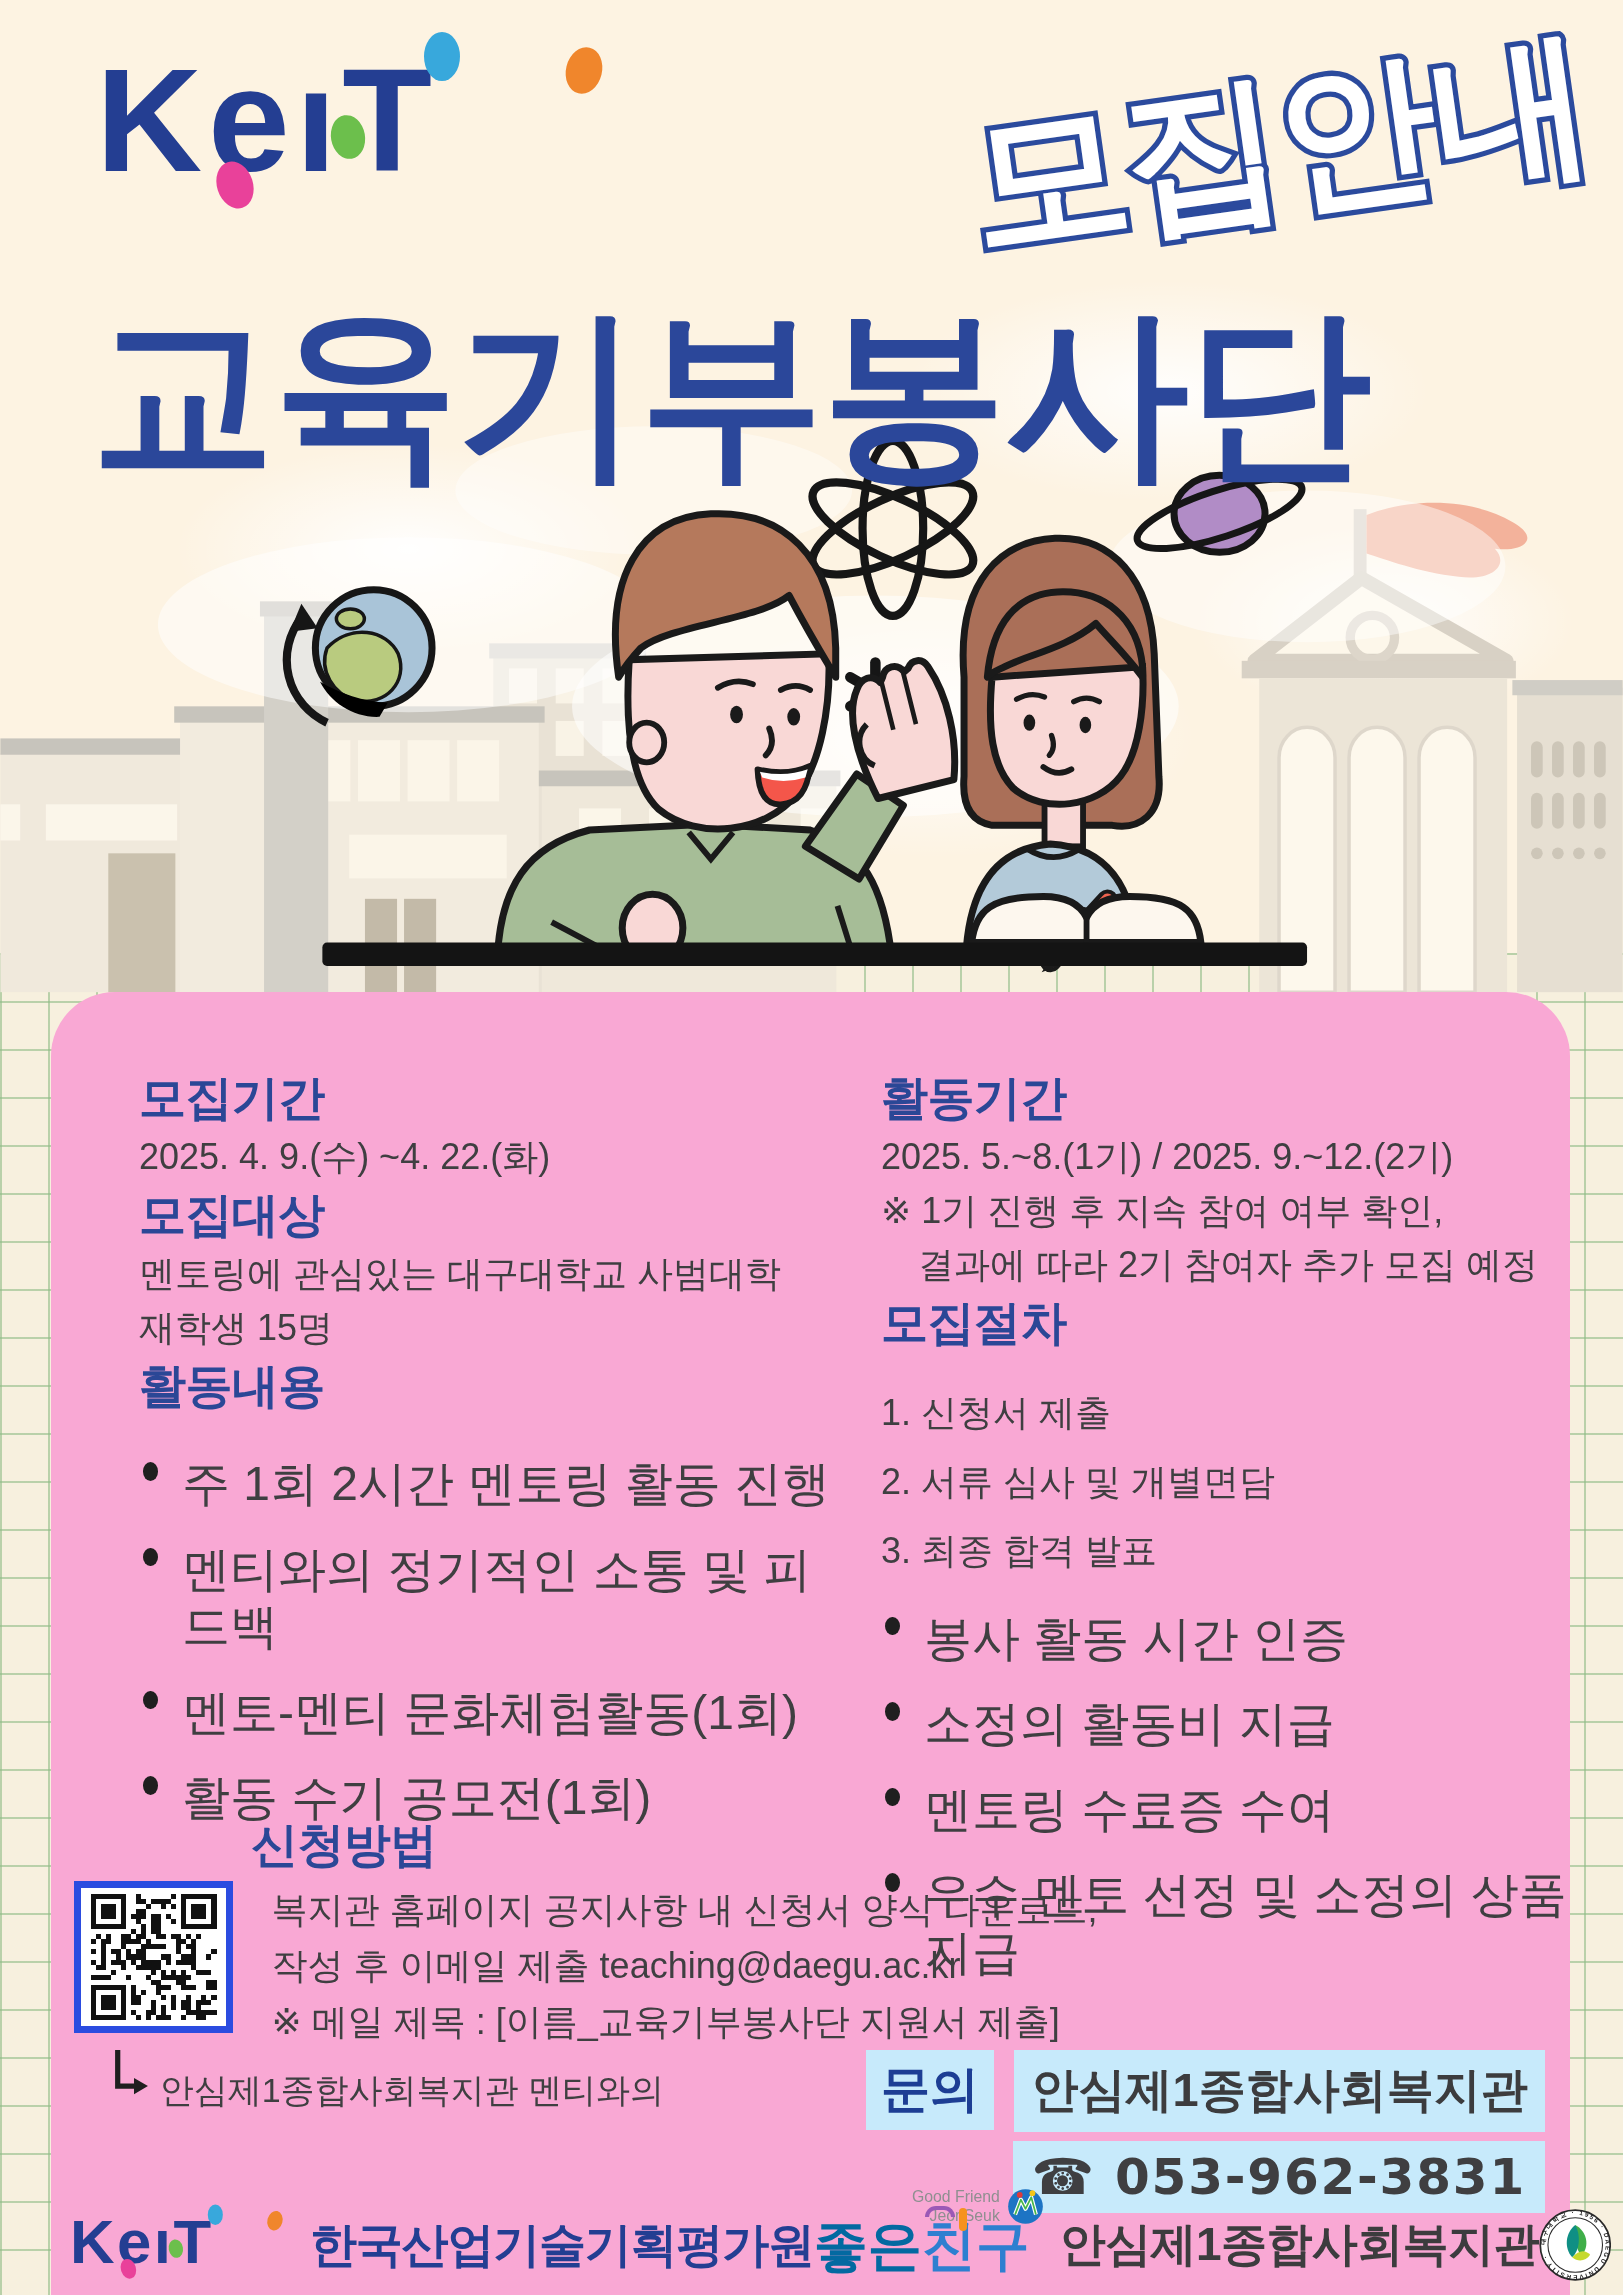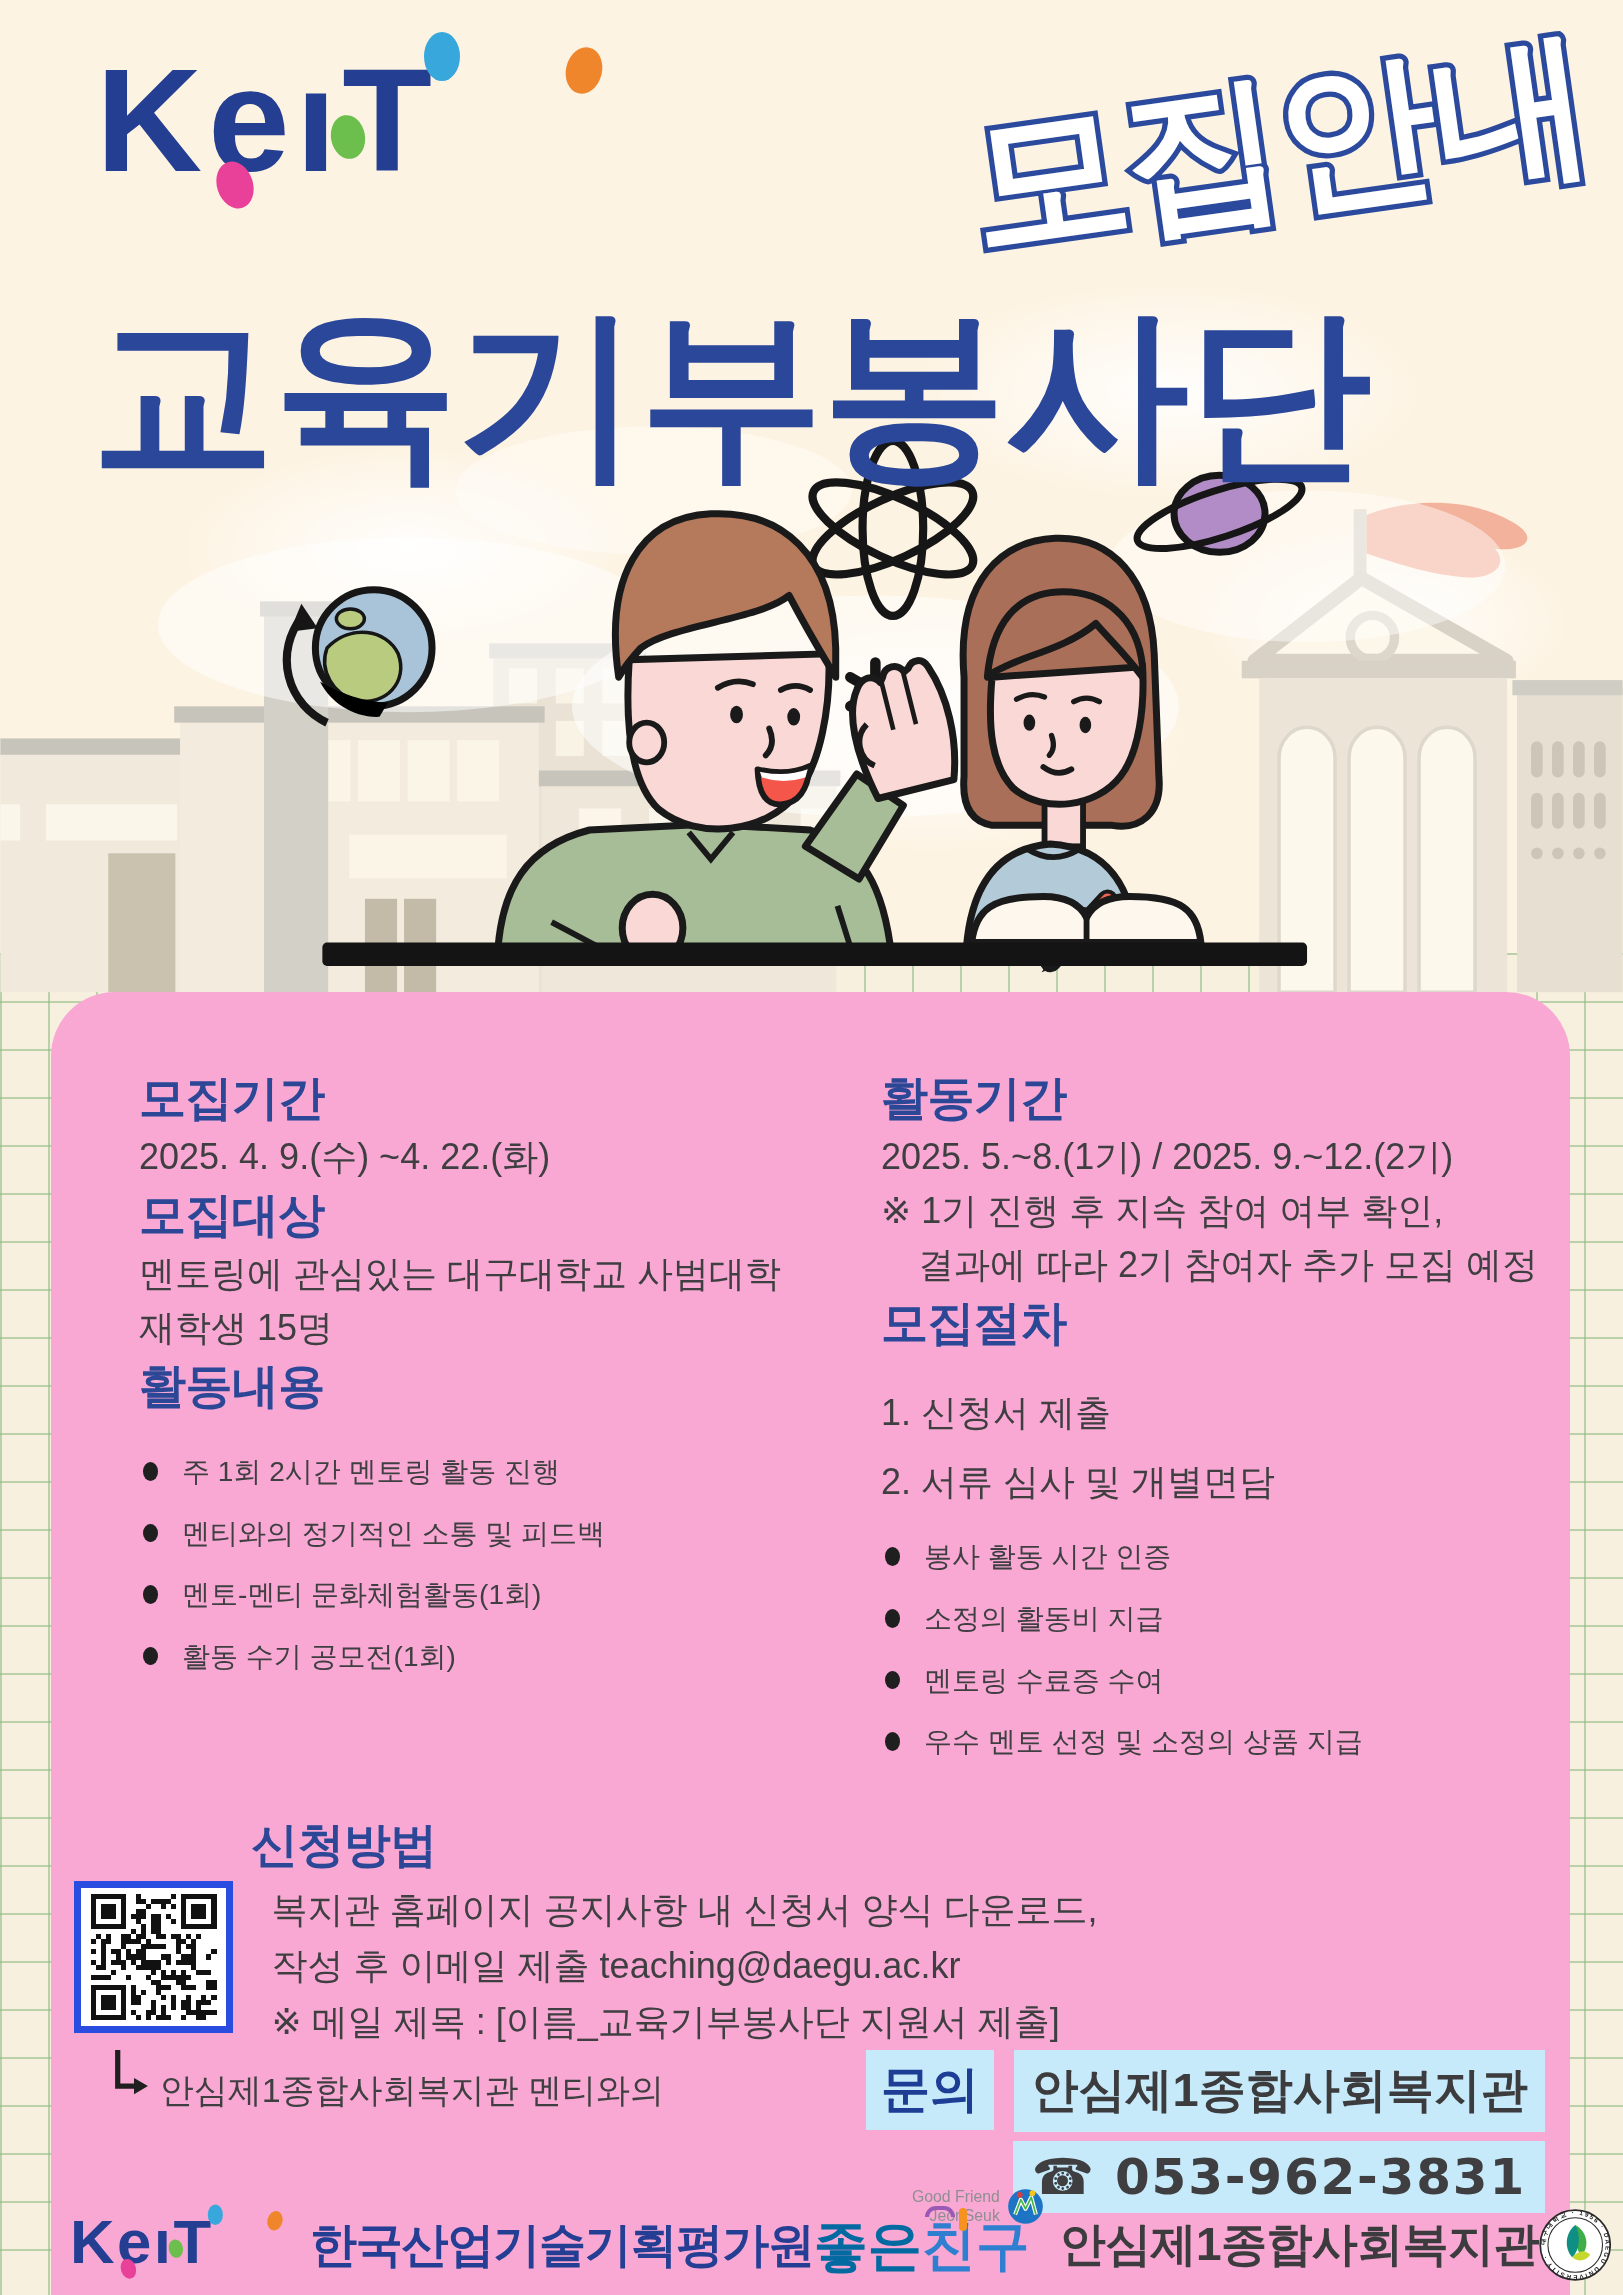--- a/index.html
+++ b/index.html
@@ -54,21 +54,21 @@
   p.body{font-size:36px;font-weight:500;color:#3f3f41;margin:0;line-height:1.5;}
   .left-col{position:absolute;left:88px;top:75px;width:700px;}
   .right-col{position:absolute;left:830px;top:75px;width:718px;}
   .mt-sm{margin-top:34px;}
   .mt-xs{margin-top:4.7px;}
   .mt-lg{margin-top:93px;}
   .indent{padding-left:37px;}
   .target-body{max-width:677px;margin-top:36px;}
   ul.dots{list-style:none;margin:37px 0 0 0;padding:0;}
   ul.dots li{
-    position:relative;padding-left:43px;font-size:28px;font-weight:500;color:#3f3f41;
+    position:relative;padding-left:43px;font-size:48px;font-weight:500;color:#3f3f41;
     margin-bottom:28px;line-height:1.2;
   }
   ul.dots li::before{
     content:"";position:absolute;left:3.5px;top:7px;width:15px;height:18.7px;
     background:#1f1f1f;border-radius:50%;
   }
   .steps p{margin:0 0 26px 0;font-size:36px;font-weight:500;color:#3f3f41;line-height:1.2;}
 
   
   .apply-h{position:absolute;left:200px;top:822px;}
@@ -315,20 +315,21 @@
   <div class="right-col">
     <h2 class="sec">활동기간</h2>
     <p class="body mt-sm">2025. 5.~8.(1기) / 2025. 9.~12.(2기)</p>
     <p class="body mt-xs">※ 1기 진행 후 지속 참여 여부 확인,</p>
     <p class="body mt-xs indent">결과에 따라 2기 참여자 추가 모집 예정</p>
 
     <h2 class="sec mt-lg">모집절차</h2>
     <div class="steps" style="margin-top:36px;">
       <p>1. 신청서 제출</p>
       <p>2. 서류 심사 및 개별면담</p>
+      <p>3. 최종 합격 발표</p>
     </div>
 
     <ul class="dots">
       <li>봉사 활동 시간 인증</li>
       <li>소정의 활동비 지급</li>
       <li>멘토링 수료증 수여</li>
       <li>우수 멘토 선정 및 소정의 상품 지급</li>
     </ul>
   </div>
 

